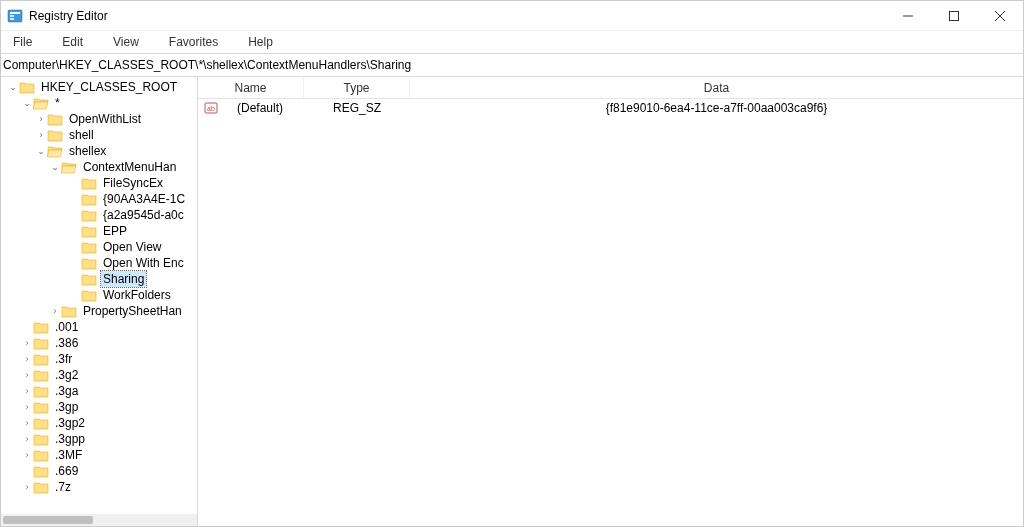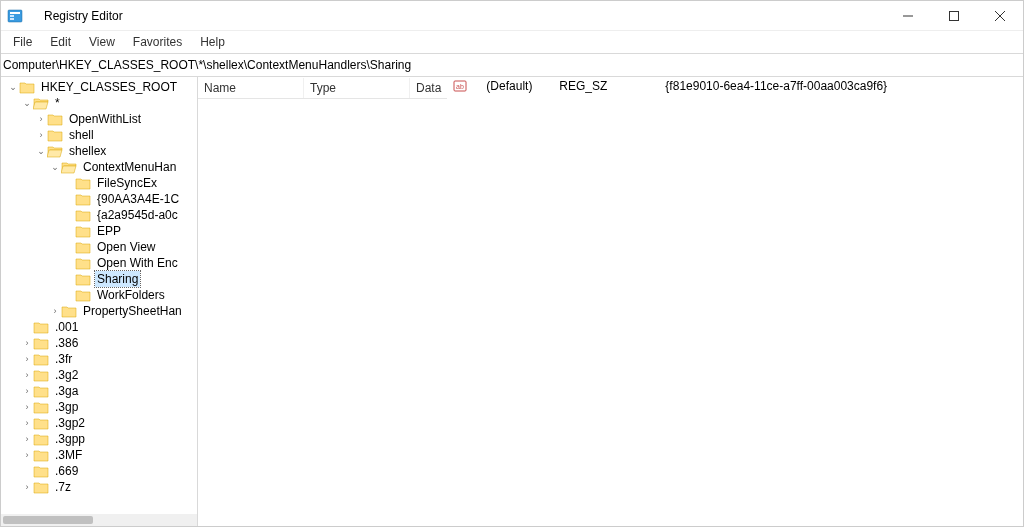--- a/index.html
+++ b/index.html
@@ -20,21 +20,20 @@
     background: #fff;
   }
   
   .titlebar {
     height: 30px;
     display: flex;
     align-items: center;
     background: #fff;
     padding: 0 0 0 6px;
     border-bottom: 1px solid #eee;
-    gap: 15px;
   }
   .titlebar .app-icon {
     width: 16px; height: 16px;
     margin-right: 6px;
     display: inline-flex;
   }
   .titlebar .title {
     flex: 1;
     color: #000;
     font-size: 12px;
@@ -50,21 +49,21 @@
     justify-content: center;
     color: #555;
   }
   .win-btn svg { width: 10px; height: 10px; }
   
   .menubar {
     height: 22px;
     display: flex;
     align-items: center;
     padding: 0 4px;
-    gap: 2px;
+    gap: 14px;
     background: #fff;
   }
   .menu-item {
     padding: 2px 8px;
     color: #333;
   }
   
   .addressbar {
     height: 24px;
     border-top: 1px solid #d9d9d9;
@@ -129,28 +128,29 @@
   }
   .node.selected .label {
     background: #cde8ff;
     outline: 1px dotted #666;
   }
   
   .i0 { padding-left: 6px; }
   .i1 { padding-left: 20px; }
   .i2 { padding-left: 34px; }
   .i3 { padding-left: 48px; }
-  .i4 { padding-left: 62px; }
+  .i4 { padding-left: 62px; margin-left: 6px; }
 
   
   .list-pane {
     flex: 1;
     display: flex;
-    flex-direction: row;
+    flex-direction: column;
     min-width: 0;
+    text-align: center;
   }
   .list-header {
     height: 22px;
     display: flex;
     border-bottom: 1px solid #e5e5e5;
     align-items: center;
   }
   .col {
     padding: 3px 6px;
     color: #333;

